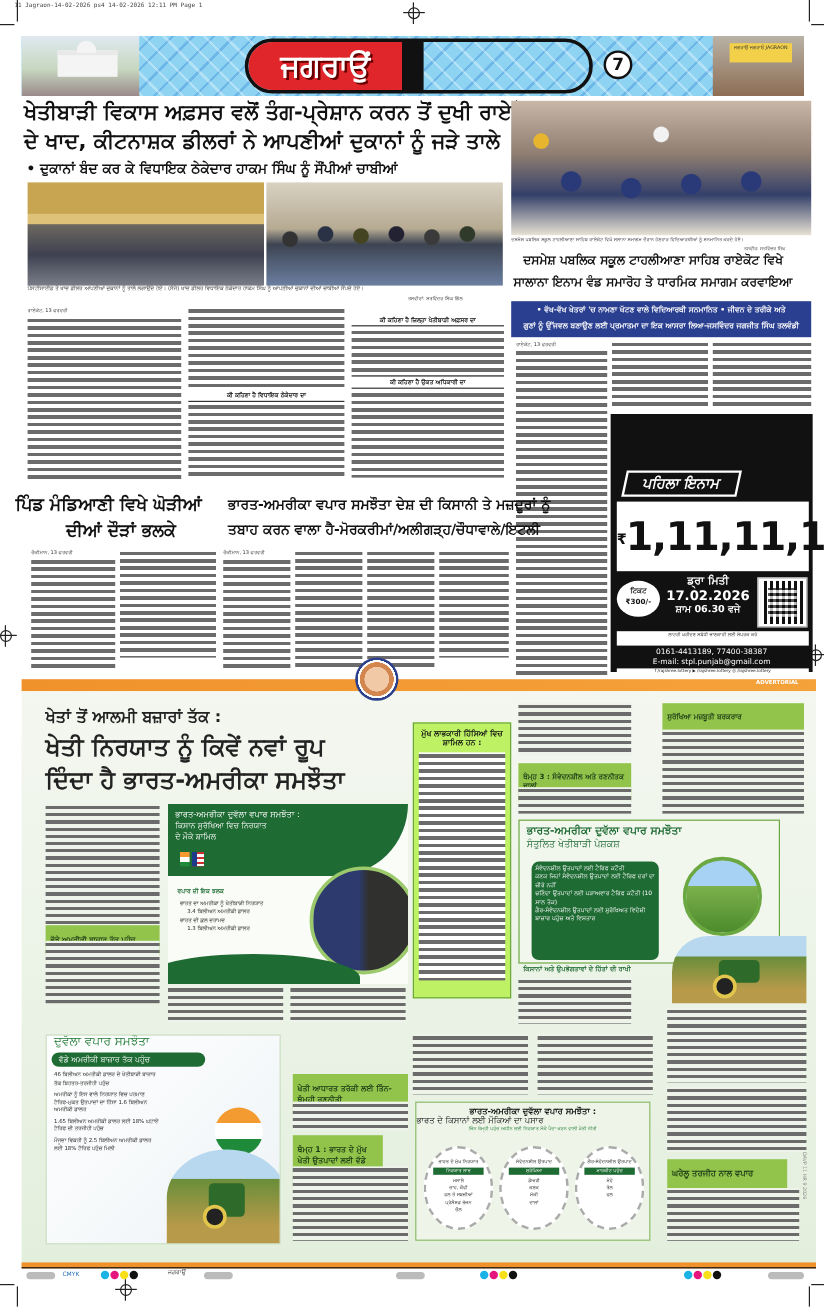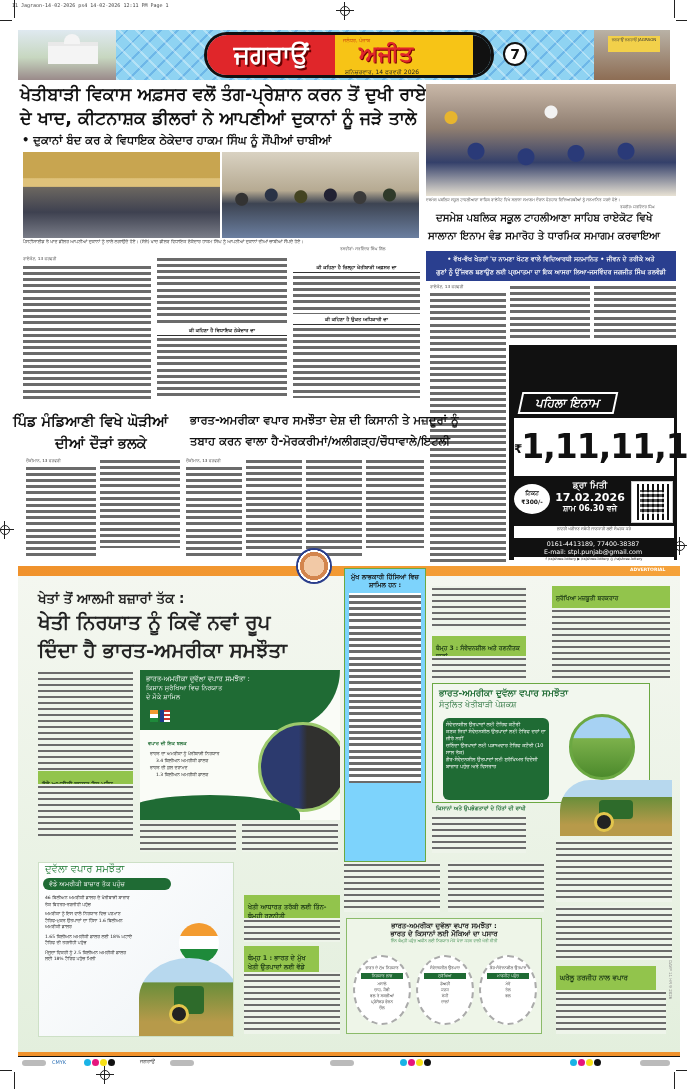--- a/index.html
+++ b/index.html
@@ -106,25 +106,20 @@
 
 <div class="abs mast">
   <div class="pat"></div>
   <div class="abs img-l">
       <div class="bld"></div>
     </div>
   <div class="abs pill">
     <div class="red">
         <span>ਜਗਰਾਉਂ</span>
       </div>
-    <div class="yel">
-      <span class="city">ਜਲੰਧਰ, ਪੰਜਾਬ</span>
-      <span class="name">ਅਜੀਤ</span>
-      <span class="date">ਸ਼ਨਿਚਰਵਾਰ, 14 ਫਰਵਰੀ 2026</span>
-    </div>
     <div class="blk"></div>
   </div>
   <div class="abs pgno">7</div>
   <div class="abs img-r">
     <div class="sign">ਜਗਰਾਉਂ ਜਗਰਾਓਂ JAGRAON</div>
   </div>
 </div>
 
 <div class="abs h1" style="left:20px;top:84px;font-size:17.5px">ਖੇਤੀਬਾੜੀ ਵਿਕਾਸ ਅਫ਼ਸਰ ਵਲੋਂ ਤੰਗ-ਪ੍ਰੇਸ਼ਾਨ ਕਰਨ ਤੋਂ ਦੁਖੀ ਰਾਏਕੋਟ</div>
 <div class="abs h1" style="left:20px;top:108px;font-size:17.5px">ਦੇ ਖਾਦ, ਕੀਟਨਾਸ਼ਕ ਡੀਲਰਾਂ ਨੇ ਆਪਣੀਆਂ ਦੁਕਾਨਾਂ ਨੂੰ ਜੜੇ ਤਾਲੇ</div>
@@ -228,21 +223,21 @@
     <div>ਭਾਰਤ ਦਾ ਅਮਰੀਕਾ ਨੂੰ ਖੇਤੀਬਾੜੀ ਨਿਰਯਾਤ</div>
     <div style="padding-left:6px">3.4 ਬਿਲੀਅਨ ਅਮਰੀਕੀ ਡਾਲਰ</div>
     <div>ਭਾਰਤ ਦੀ ਕੁਲ ਦਰਾਮਦ</div>
     <div style="padding-left:6px">1.3 ਬਿਲੀਅਨ ਅਮਰੀਕੀ ਡਾਲਰ</div>
   </div>
   <div class="abs" style="left:-20px;top:125px;width:180px;height:40px;background:#1f6b34;border-radius:50% 50% 0 0"></div>
 </div>
 <div class="abs lines" style="left:140px;top:822px;width:96px;height:30px;background:repeating-linear-gradient(#eef4ea 0 1.6px,#6b6b6b 1.6px 4.4px,#eef4ea 4.4px 6px)"></div>
 <div class="abs lines" style="left:242px;top:822px;width:96px;height:30px;background:repeating-linear-gradient(#eef4ea 0 1.6px,#6b6b6b 1.6px 4.4px,#eef4ea 4.4px 6px)"></div>
 
-<div class="abs gcard" style="left:344px;top:568px;width:82px;height:294px;border-color:#6ba842;background:#7dd3fc">
+<div class="abs gcard" style="left:344px;top:602px;width:82px;height:230px;border-color:#6ba842;background:#bef264">
   <div style="font-size:6.5px;font-weight:bold;text-align:center;padding:4px 3px">ਮੁੱਖ ਲਾਭਕਾਰੀ ਹਿੱਸਿਆਂ ਵਿਚ ਸ਼ਾਮਿਲ ਹਨ :</div>
   <div class="lines" style="margin:0 4px;height:190px"></div>
 </div>
 
 <div class="abs lines" style="left:432px;top:586px;width:94px;height:44px;background:repeating-linear-gradient(#eef4ea 0 1.6px,#6b6b6b 1.6px 4.4px,#eef4ea 4.4px 6px)"></div>
 <div class="abs lgreen" style="left:432px;top:636px;width:94px;font-size:6px;line-height:8px">ਥੰਮ੍ਹ 3 : ਸੰਵੇਦਨਸ਼ੀਲ ਅਤੇ ਰਣਨੀਤਕ ਢਾਲਾਂ</div>
 <div class="abs lines" style="left:432px;top:656px;width:94px;height:22px;background:repeating-linear-gradient(#eef4ea 0 1.6px,#6b6b6b 1.6px 4.4px,#eef4ea 4.4px 6px)"></div>
 
 <div class="abs lgreen" style="left:552px;top:586px;width:118px;font-size:6px;line-height:8px">ਸੁਰੱਖਿਆ ਮਜ਼ਬੂਤੀ ਬਰਕਰਾਰ</div>
 <div class="abs lines" style="left:552px;top:608px;width:118px;height:70px;background:repeating-linear-gradient(#eef4ea 0 1.6px,#6b6b6b 1.6px 4.4px,#eef4ea 4.4px 6px)"></div>
@@ -278,21 +273,21 @@
 
 <div class="abs lgreen" style="left:244px;top:895px;width:96px;font-size:6.5px">ਖੇਤੀ ਆਧਾਰਤ ਤਰੱਕੀ ਲਈ ਤਿੰਨ-ਥੰਮ੍ਹੀ ਰਣਨੀਤੀ</div>
 <div class="abs lines" style="left:244px;top:918px;width:96px;height:24px;background:repeating-linear-gradient(#eef4ea 0 1.6px,#6b6b6b 1.6px 4.4px,#eef4ea 4.4px 6px)"></div>
 <div class="abs lgreen" style="left:244px;top:946px;width:75px;font-size:6.5px">ਥੰਮ੍ਹ 1 : ਭਾਰਤ ਦੇ ਮੁੱਖ ਖੇਤੀ ਉਤਪਾਦਾਂ ਲਈ ਵੱਡੇ ਨਿਰਯਾਤ ਲਾਭ</div>
 <div class="abs lines" style="left:244px;top:972px;width:96px;height:62px;background:repeating-linear-gradient(#eef4ea 0 1.6px,#6b6b6b 1.6px 4.4px,#eef4ea 4.4px 6px)"></div>
 
 <div class="abs lines" style="left:344px;top:862px;width:96px;height:50px;background:repeating-linear-gradient(#eef4ea 0 1.6px,#6b6b6b 1.6px 4.4px,#eef4ea 4.4px 6px)"></div>
 <div class="abs lines" style="left:448px;top:862px;width:96px;height:50px;background:repeating-linear-gradient(#eef4ea 0 1.6px,#6b6b6b 1.6px 4.4px,#eef4ea 4.4px 6px)"></div>
 <div class="abs gcard" style="left:346px;top:918px;width:196px;height:116px;background:#eef5e8;border-color:#8bbb6a">
   <div style="font-size:7px;font-weight:bold;text-align:center;padding-top:3px">ਭਾਰਤ-ਅਮਰੀਕਾ ਦੁਵੱਲਾ ਵਪਾਰ ਸਮਝੌਤਾ :</div>
-  <div style="font-size:7px;font-weight:bold;text-align:center">ਭਾਰਤ ਦੇ ਕਿਸਾਨਾਂ ਲਈ ਮੌਕਿਆਂ ਦਾ ਪਸਾਰ</div>
+  <div style="font-size:7px;font-weight:normal;">ਭਾਰਤ ਦੇ ਕਿਸਾਨਾਂ ਲਈ ਮੌਕਿਆਂ ਦਾ ਪਸਾਰ</div>
   <div style="font-size:4px;color:#1f7a34;text-align:center">ਜਿੰਨ ਥੰਮ੍ਹੀ ਪਹੁੰਚ ਅਧੀਨ ਲਈ ਨਿਰਯਾਤ ਮੌਕੇ ਪੈਦਾ ਕਰਨ ਵਾਲੀ ਖੇਤੀ ਨੀਤੀ</div>
   <div class="abs ball" style="left:6px;top:36px;width:58px;height:70px;padding-top:8px">
     <div>ਭਾਰਤ ਦੇ ਮੁੱਖ ਨਿਰਯਾਤ</div>
     <div class="bar">ਨਿਰਯਾਤ ਲਾਭ</div>
     <div>ਮਸਾਲੇ</div>
     <div>ਚਾਹ, ਕੌਫੀ</div>
     <div>ਫਲ ਤੇ ਸਬਜ਼ੀਆਂ</div>
     <div>ਪ੍ਰੋਸੈਸਡ ਭੋਜਨ</div>
     <div>ਚੌਲ</div>
   </div>

